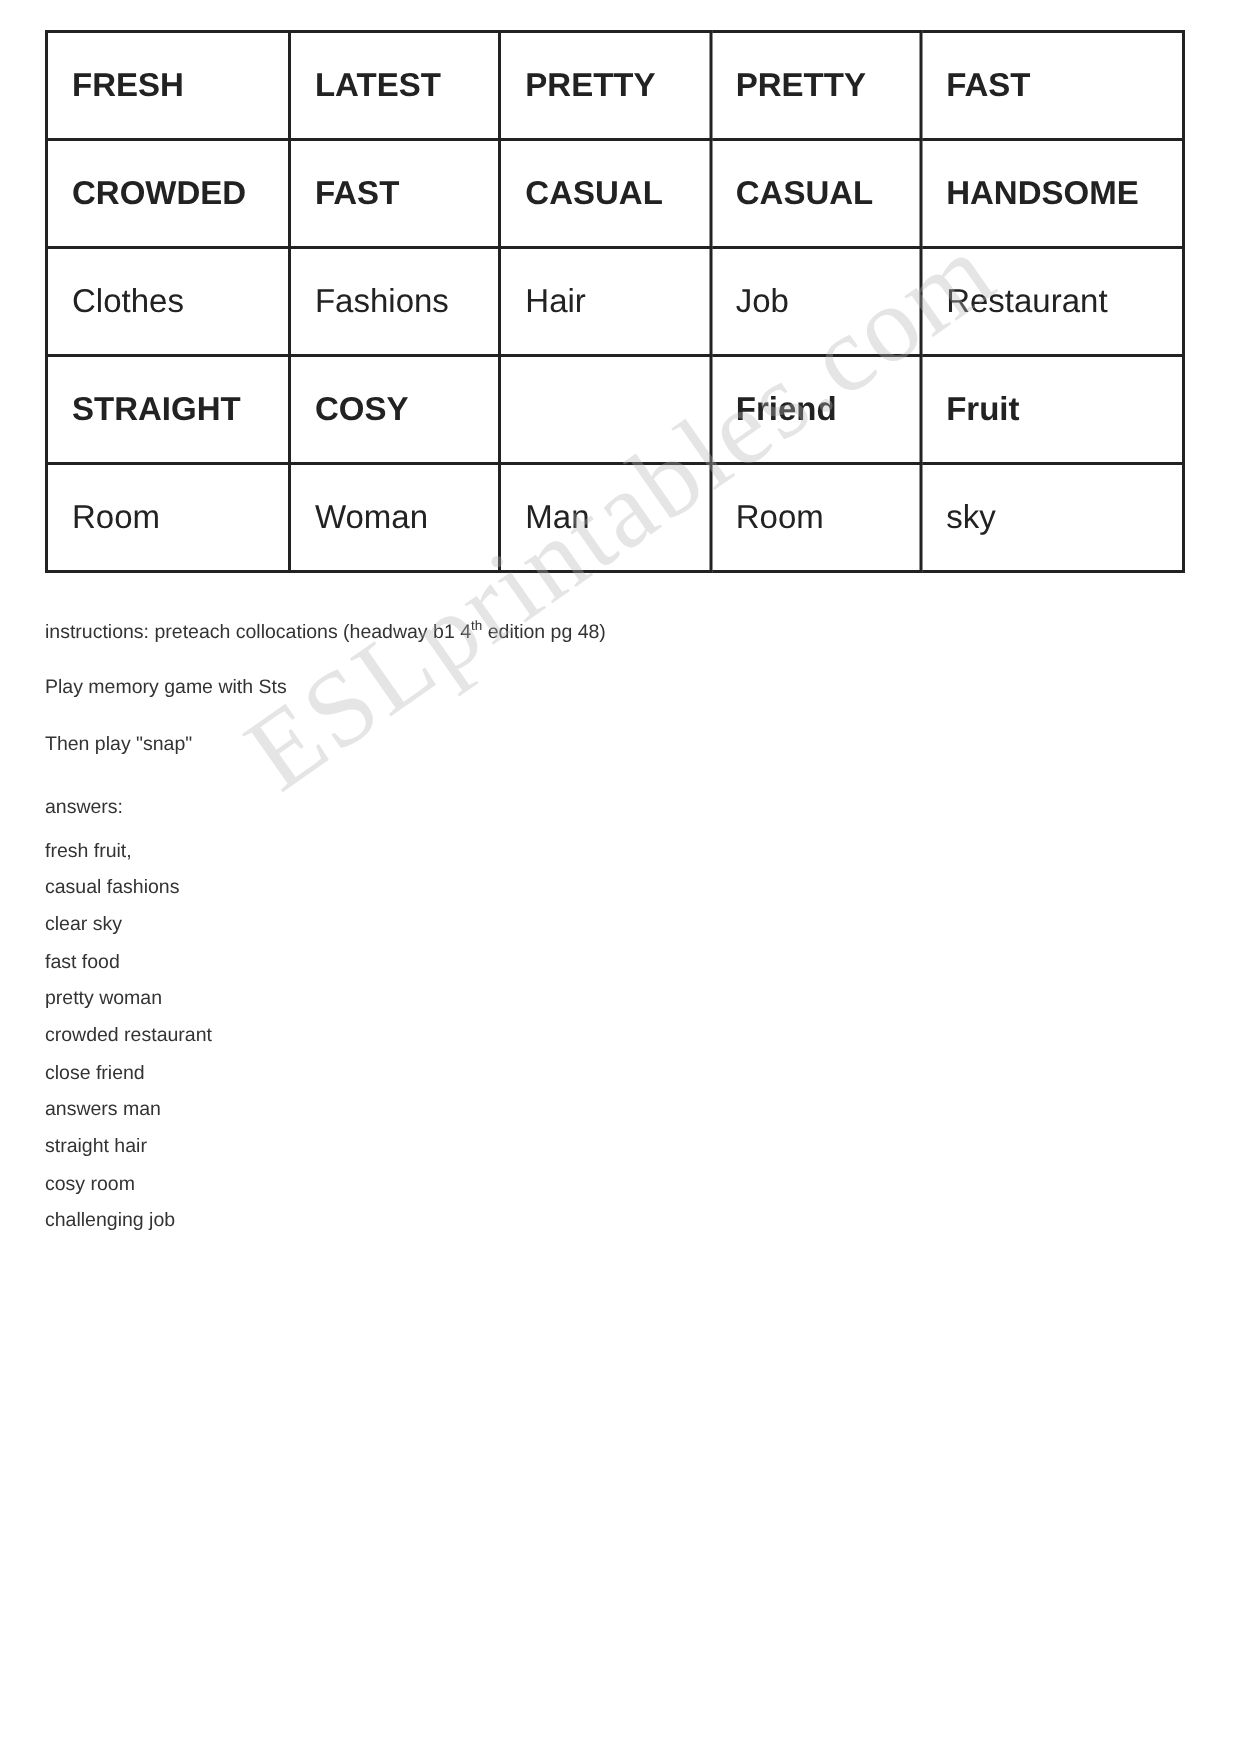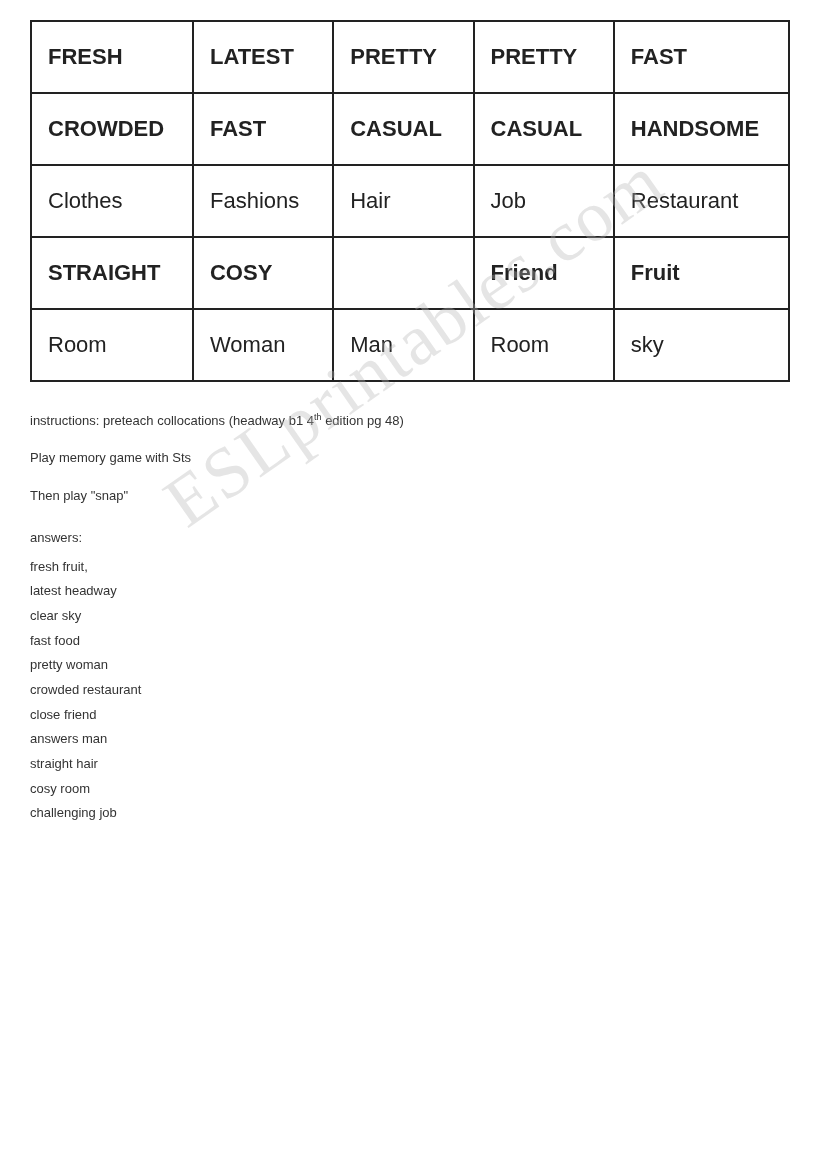--- a/index.html
+++ b/index.html
@@ -138,21 +138,21 @@
     <span>instructions:  preteach collocations (headway b1 4</span><span class="superscript">th</span><span> edition pg 48)</span>
   </p>
   <p>Play memory game with Sts</p>
   <p>Then play "snap"</p>
 </div>
 
 <div class="answers-section">
   <p class="answers-title">answers:</p>
   <div id="answers-list">
       <span class="answer-item">fresh fruit,</span>
-      <span class="answer-item">latest headway</span>
+      <span class="answer-item">casual fashions</span>
       <span class="answer-item">clear sky</span>
       <span class="answer-item">fast food</span>
       <span class="answer-item">pretty woman</span>
       <span class="answer-item">crowded restaurant</span>
       <span class="answer-item">close friend</span>
       <span class="answer-item">answers man</span>
       <span class="answer-item">straight hair</span>
       <span class="answer-item">cosy room</span>
       <span class="answer-item">challenging job</span>
     </div>

